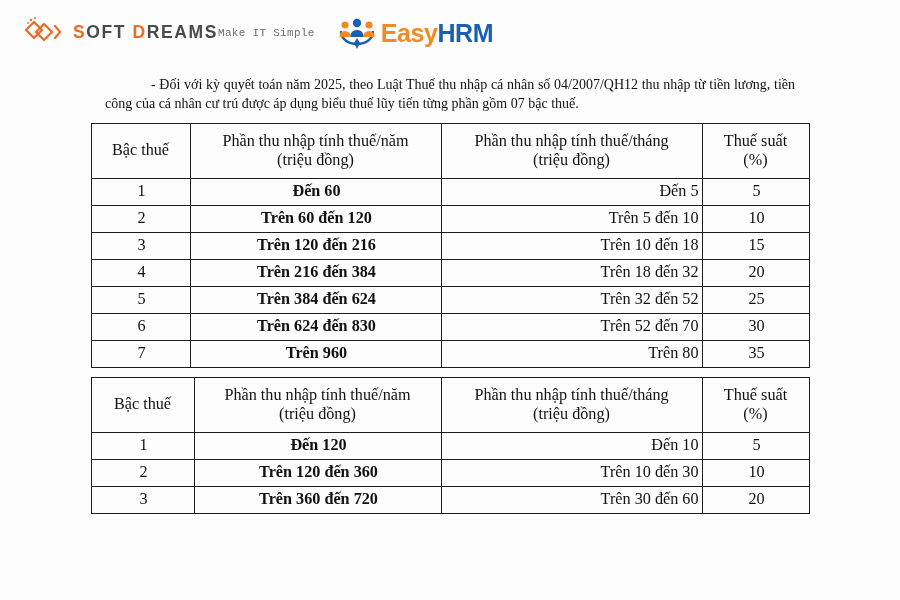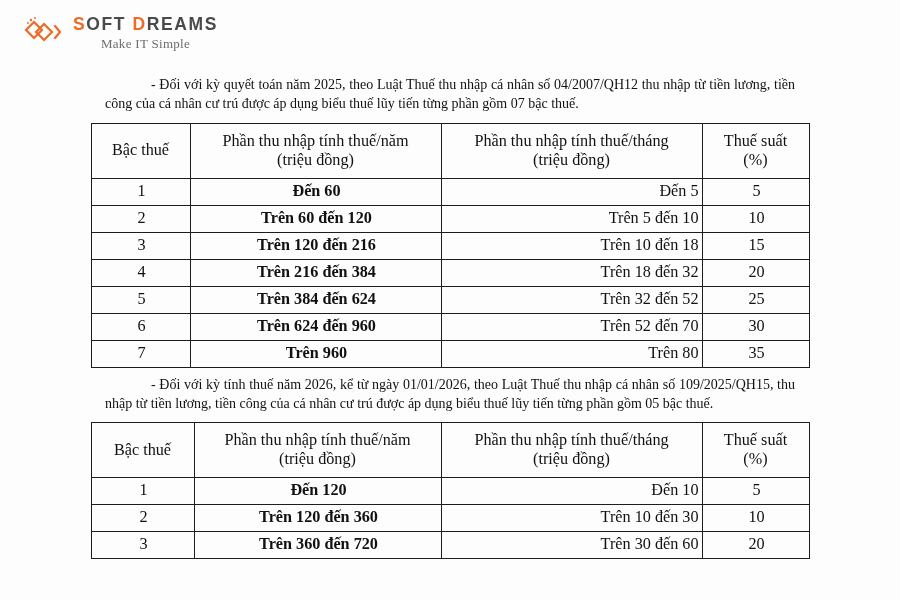--- a/index.html
+++ b/index.html
@@ -34,37 +34,36 @@
   #softdreams-logo { margin-right: 22px; }
 
   .sd-mark {
     width: 44px;
     height: 34px;
     margin-right: 7px;
     flex: none;
   }
   .sd-words {
     display: flex;
-    flex-direction: column;
     justify-content: center;
     line-height: 1;
   }
   .sd-title {
     font-family: "Liberation Sans", "DejaVu Sans", sans-serif;
     font-weight: bold;
     font-size: 17.5px;
     letter-spacing: 1.6px;
     color: #4a4a4a;
     white-space: nowrap;
   }
   .sd-title .sd-s { color: #ef6a25; }
   .sd-title .sd-d { color: #ef6a25; }
   .sd-tagline {
-    font-family: Liberation Serif, serif;
-    font-size: 13px;
+    font-family: Liberation Mono, monospace;
+    font-size: 11px;
     color: #6d6d6d;
     letter-spacing: 0.3px;
     margin-top: 4px;
     text-align: center;
     white-space: nowrap;
   }
 
   .hrm-mark {
     width: 40px;
     height: 34px;
@@ -155,20 +154,33 @@
       <circle cx="9" cy="4" r="1.2" fill="#ef6a25"></circle>
       <circle cx="13" cy="2" r="1.0" fill="#ef6a25"></circle>
       <circle cx="6" cy="7" r="0.9" fill="#ef6a25"></circle>
     </svg>
     <div class="sd-words">
       <div class="sd-title"><span class="sd-s">S</span><span>OFT </span><span class="sd-d">D</span><span>REAMS</span></div>
       <div class="sd-tagline">Make IT Simple</div>
     </div>
   </div>
 
+  <div class="logo-block" id="easyhrm-logo">
+    <svg class="hrm-mark" viewBox="0 0 40 34">
+      <path d="M4 16 a16 12 0 0 0 32 0" fill="none" stroke="#1a5fb4" stroke-width="2.4" stroke-linecap="round"></path>
+      <circle cx="8" cy="9" r="3.6" fill="#f28a21"></circle>
+      <path d="M2.4 21 q0-6 5.6-6 q5.6 0 5.6 6 z" fill="#f28a21"></path>
+      <circle cx="32" cy="9" r="3.6" fill="#f28a21"></circle>
+      <path d="M26.4 21 q0-6 5.6-6 q5.6 0 5.6 6 z" fill="#f28a21"></path>
+      <circle cx="20" cy="7" r="4.2" fill="#1a5fb4"></circle>
+      <path d="M13.4 21 q0-7 6.6-7 q6.6 0 6.6 7 z" fill="#1a5fb4"></path>
+      <path d="M20 22 l3 5 l-3 6 l-3 -6 z" fill="#1a5fb4"></path>
+    </svg>
+    <div class="hrm-words"><span class="hrm-easy">Easy</span><span class="hrm-hrm">HRM</span></div>
+  </div>
 
 </div>
 
 <div id="doc-body">
 
   <p class="para" id="para-2025">- Đối với kỳ quyết toán năm 2025, theo Luật Thuế thu nhập cá nhân số 04/2007/QH12 thu nhập từ tiền lương, tiền công của cá nhân cư trú được áp dụng biểu thuế lũy tiến từng phần gồm 07 bậc thuế.</p>
 
   <table class="tax-table" id="table-2025">
     <thead>
       <tr>
@@ -213,34 +225,33 @@
           <td class="col-suat">20</td>
         </tr>
         <tr>
           <td class="col-bac">5</td>
           <td class="col-nam">Trên 384 đến 624</td>
           <td class="col-thang">Trên 32 đến 52</td>
           <td class="col-suat">25</td>
         </tr>
         <tr>
           <td class="col-bac">6</td>
-          <td class="col-nam">Trên 624 đến 960</td>
+          <td class="col-nam">Trên 624 đến 830</td>
           <td class="col-thang">Trên 52 đến 70</td>
           <td class="col-suat">30</td>
         </tr>
         <tr>
           <td class="col-bac">7</td>
           <td class="col-nam">Trên 960</td>
           <td class="col-thang">Trên 80</td>
           <td class="col-suat">35</td>
         </tr>
       </tbody>
   </table>
 
-  <p class="para" id="para-2026">- Đối với kỳ tính thuế năm 2026, kể từ ngày 01/01/2026, theo Luật Thuế thu nhập cá nhân số 109/2025/QH15, thu nhập từ tiền lương, tiền công của cá nhân cư trú được áp dụng biểu thuế lũy tiến từng phần gồm 05 bậc thuế.</p>
 
   <table class="tax-table" id="table-2026">
     <thead>
       <tr>
         <th class="col-bac">Bậc thuế</th>
         <th class="col-nam">
           <span class="sub">Phần thu nhập tính thuế/năm</span>
           <span class="sub">(triệu đồng)</span>
         </th>
         <th class="col-thang">

